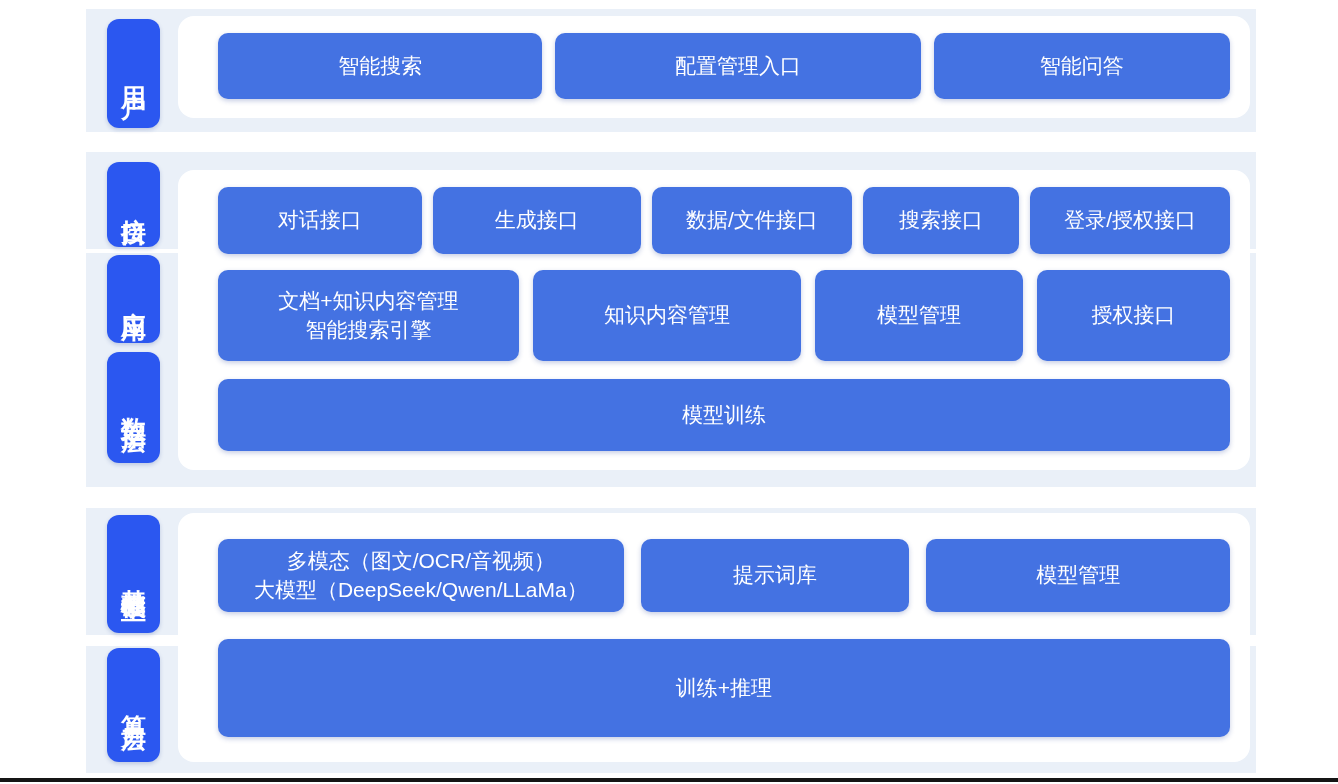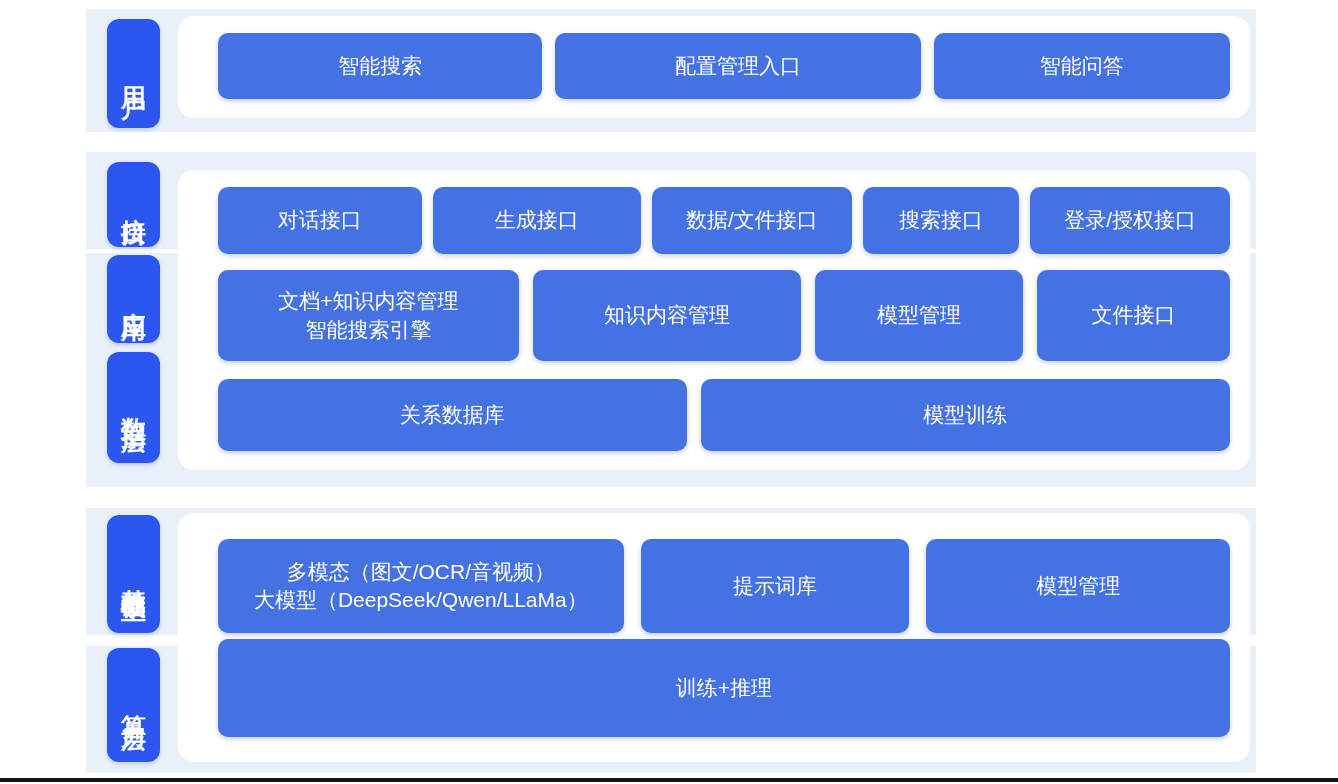--- a/index.html
+++ b/index.html
@@ -45,21 +45,21 @@
     display:flex;align-items:center;justify-content:center;text-align:center;
     font-size:21px;line-height:1.35;white-space:pre-line;
     box-shadow:0 2px 5px rgba(30,60,150,0.25);
     flex-basis:0;
   }
   
   #row-user{top:17px;height:66px;gap:13px;}
   #row-interface{top:17px;height:67px;gap:11px;}
   #row-application{top:100px;height:91px;gap:14px;}
   #row-data{top:209px;height:72px;gap:14px;}
-  #row-foundation{top:26px;height:94px;gap:17px;}
+  #row-foundation{top:26px;height:73px;gap:17px;}
   #row-compute{top:126px;height:98px;gap:14px;}
 
   #bottom-line{position:absolute;left:0;top:778px;width:1338px;height:4px;background:#151515;}
 </style>
 </head>
 <body>
 
 <div id="stage">
 
   <div class="band" id="band-user"></div>
@@ -82,24 +82,23 @@
       <div class="btn" style="flex-grow:209">生成接口</div>
       <div class="btn" style="flex-grow:200">数据/文件接口</div>
       <div class="btn" style="flex-grow:157">搜索接口</div>
       <div class="btn" style="flex-grow:200">登录/授权接口</div>
     </div>
     <div class="row" id="row-application">
       <div class="btn" style="flex-grow:301">文档+知识内容管理
 智能搜索引擎</div>
       <div class="btn" style="flex-grow:268">知识内容管理</div>
       <div class="btn" style="flex-grow:208">模型管理</div>
-      <div class="btn" style="flex-grow:193">文件接口</div>
+      <div class="btn" style="flex-grow:193">授权接口</div>
     </div>
     <div class="row" id="row-data">
-      <div class="btn" style="flex-grow:301">关系数据库</div>
       <div class="btn" style="flex-grow:340">模型训练</div>
     </div>
   </div>
 
   <div class="panel" id="panel-bottom">
     <div class="row" id="row-foundation">
       <div class="btn" style="flex-grow:394">多模态（图文/OCR/音视频）
 大模型（DeepSeek/Qwen/LLaMa）</div>
       <div class="btn" style="flex-grow:261">提示词库</div>
       <div class="btn" style="flex-grow:295">模型管理</div>

